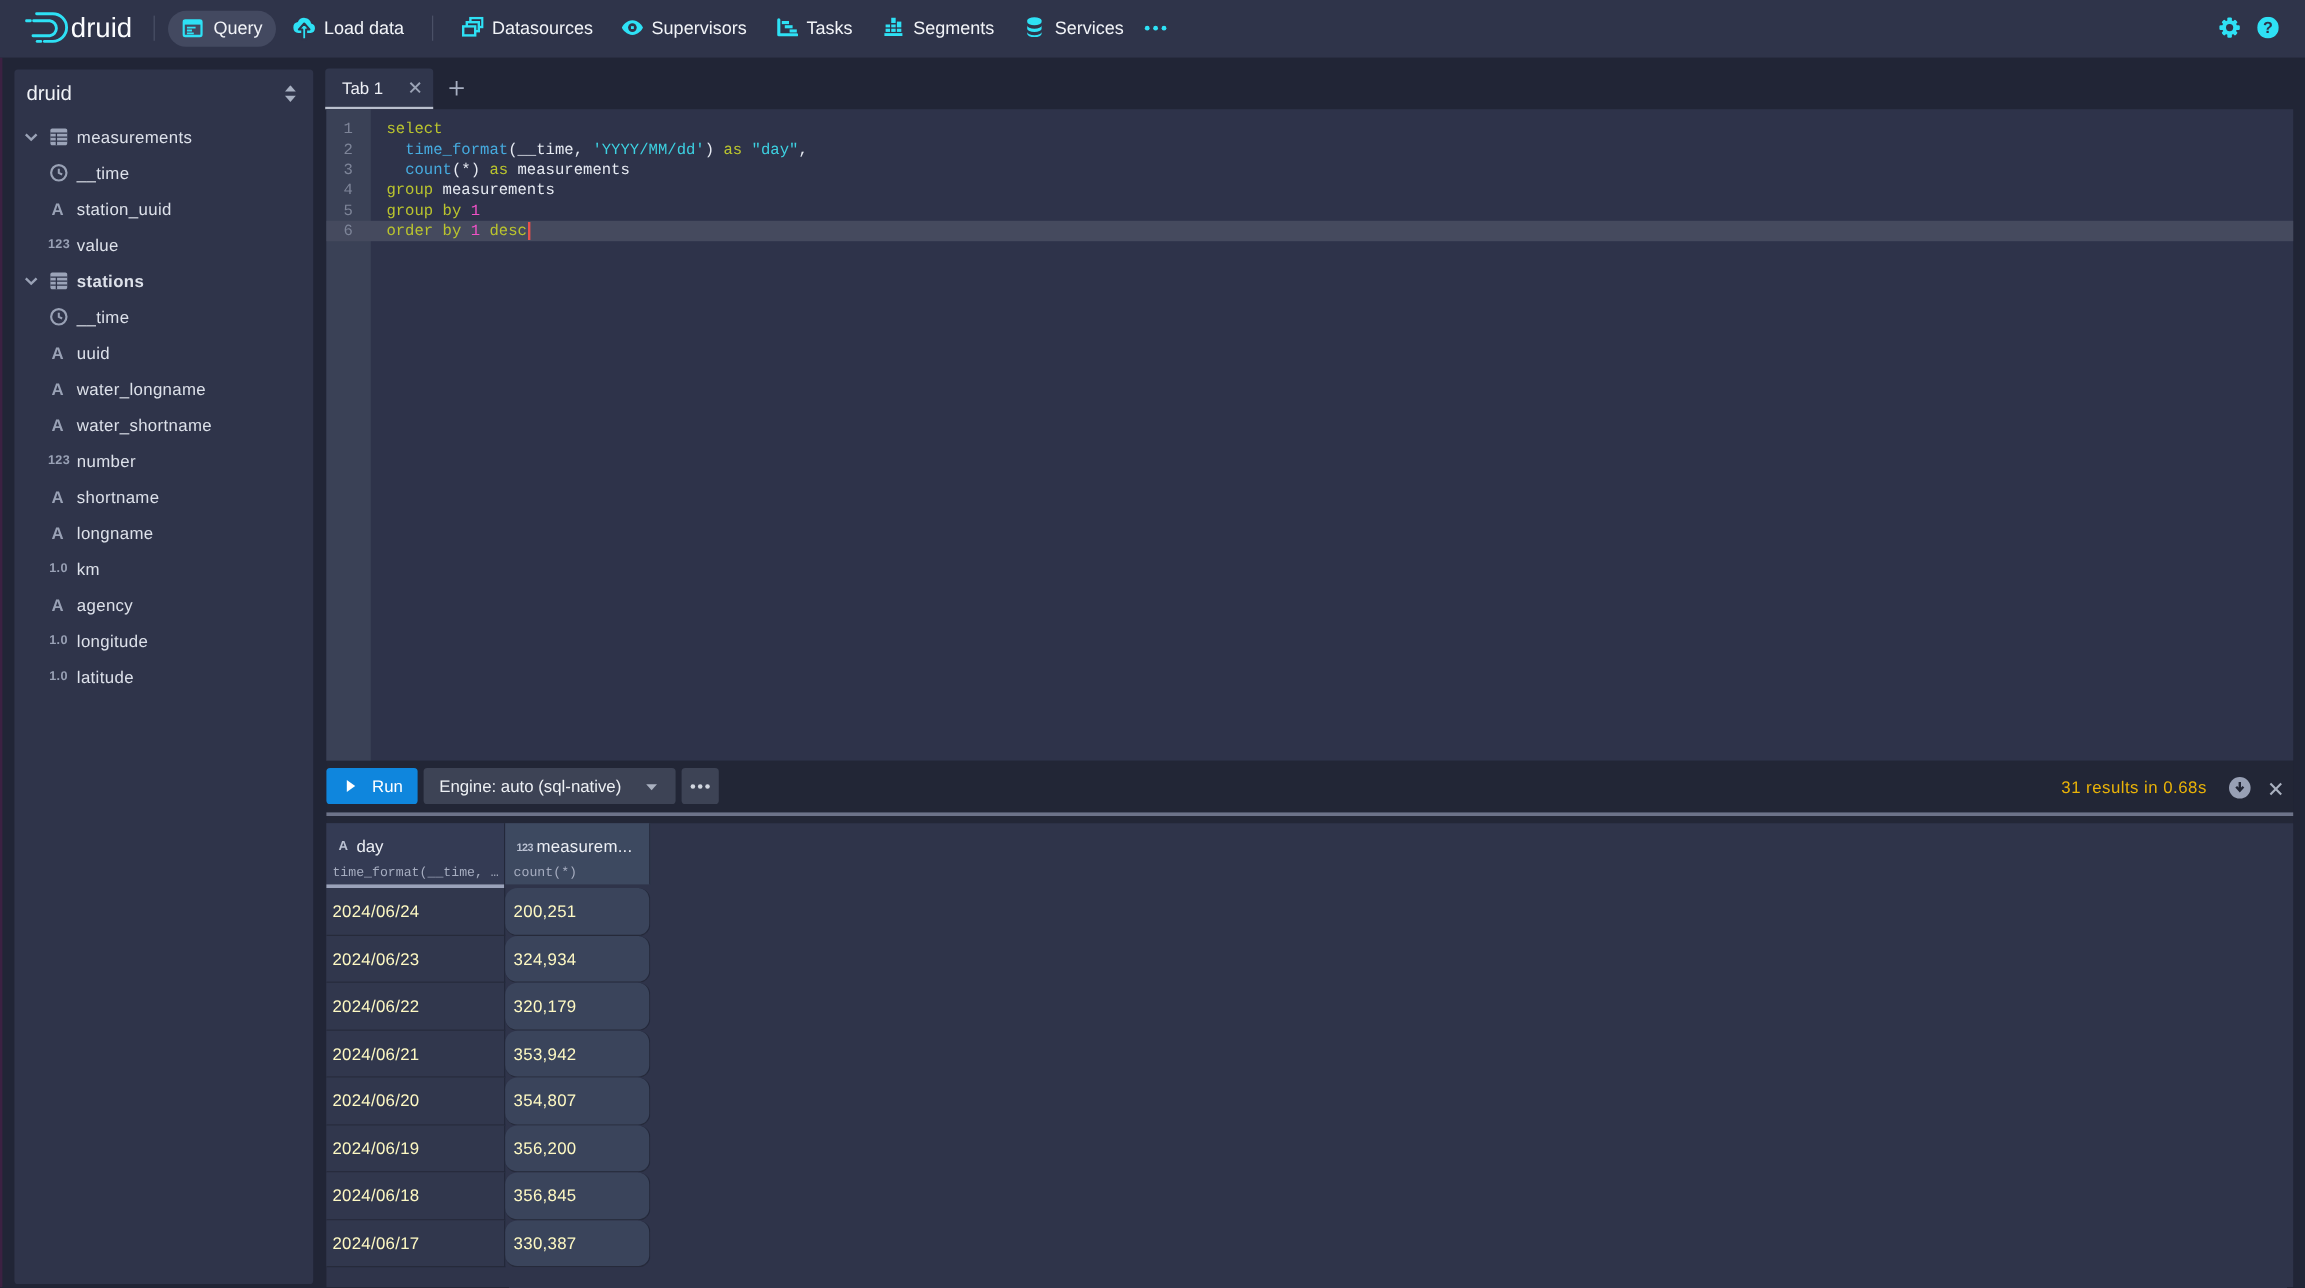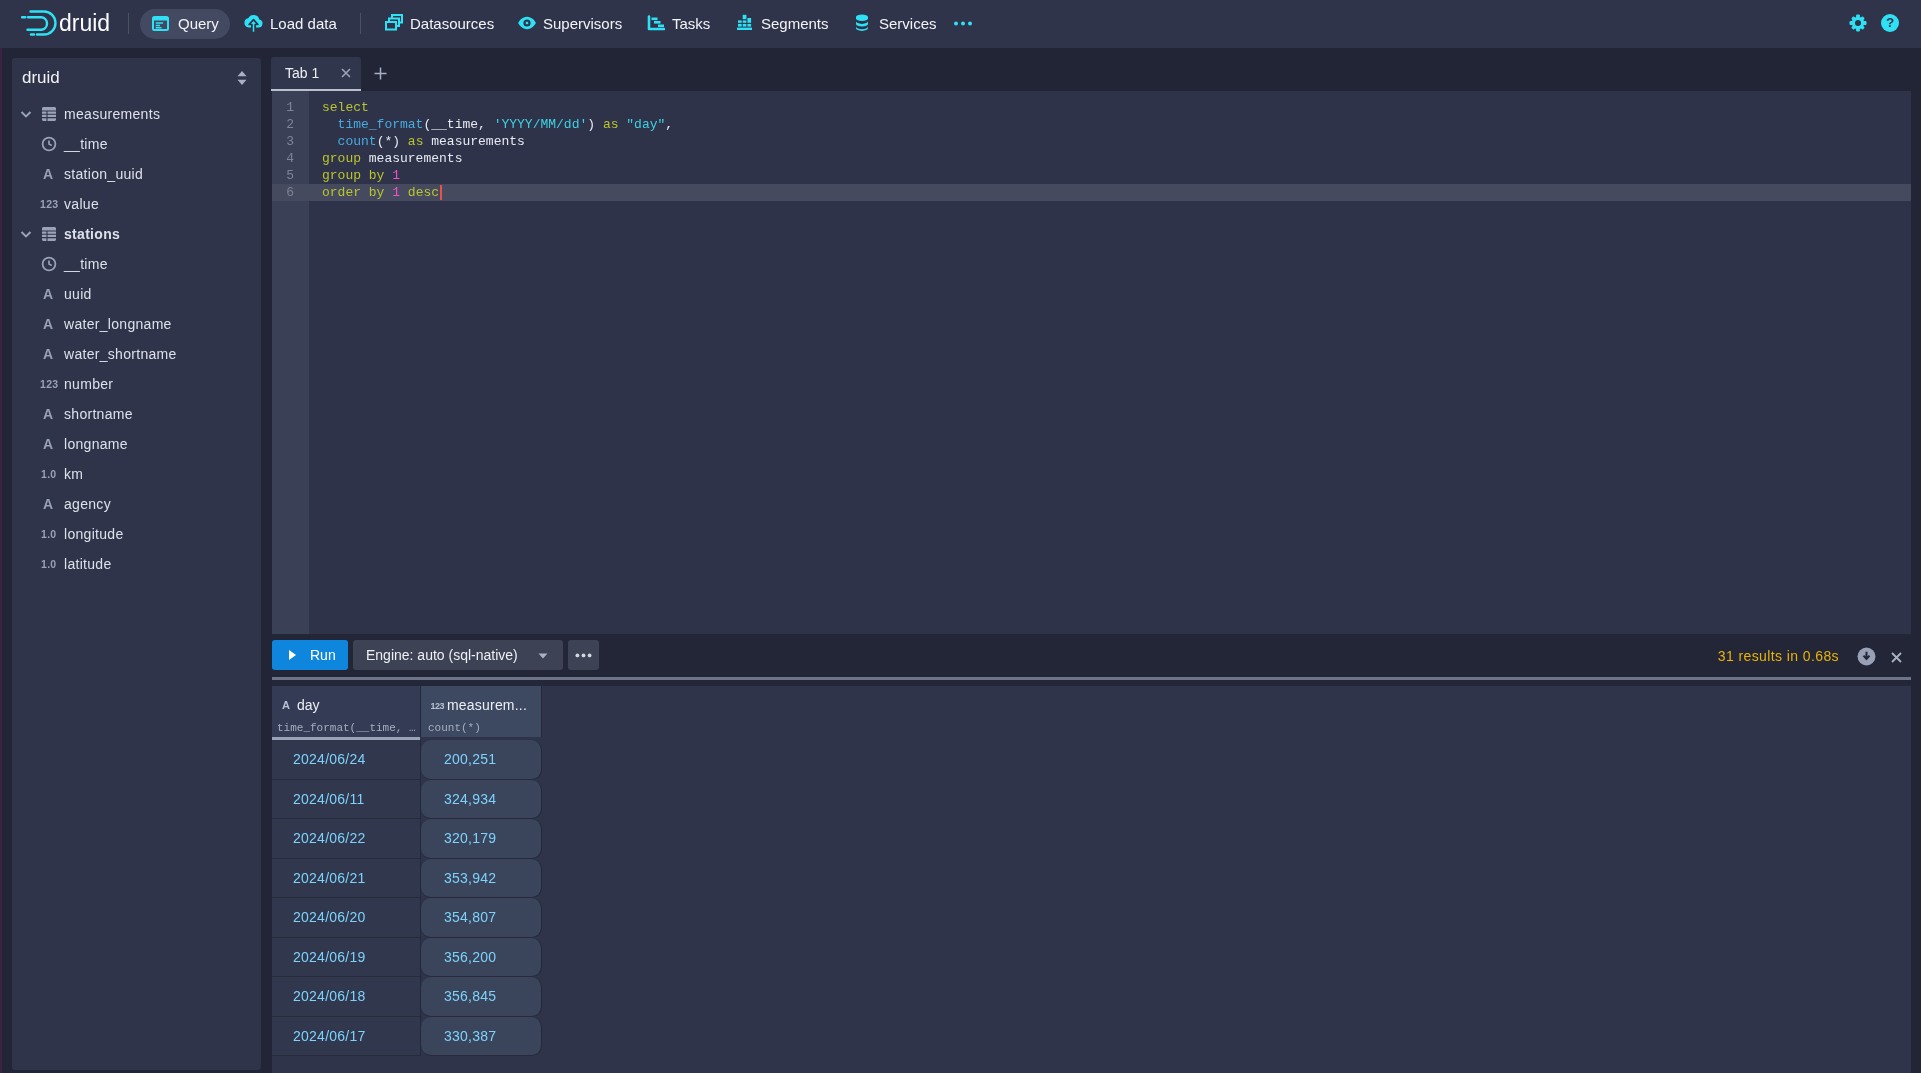--- a/index.html
+++ b/index.html
@@ -34,21 +34,21 @@
   .engbtn{position:absolute;left:81px;top:6px;width:210px;height:30px;background:#3d4355;border-radius:3px;}
   .morebtn{position:absolute;left:296px;top:6px;width:31px;height:30px;background:#3d4355;border-radius:3px;}
   .divider{left:272px;top:677px;width:1639px;height:3px;background:#6d7389;}
   
   .res{left:272px;top:686px;width:1639px;height:387px;background:#2f344a;}
   .hc1{position:absolute;left:0;top:0px;width:149px;height:51px;background:#343b54;border-right:1px solid #23283a;}
   .hc2{position:absolute;left:149px;top:0px;width:121px;height:51px;background:#3d4960;border-right:1px solid #23283a;}
   .hu1{position:absolute;left:0;top:51px;width:148px;height:3px;background:#9aa2ba;}
   .cell1{position:absolute;left:0;width:149px;background:#31374d;border-bottom:1px solid #262a3a;border-right:1px solid #23283a;}
   .cell2{position:absolute;left:149px;width:121px;background:#3a445b;border-bottom:1px solid #262a3a;border-right:1px solid #23283a;border-radius:10px;}
-  .rowtxt{color:#7dd3fc;font-size:14px;letter-spacing:0.25px;position:absolute;top:50%;transform:translateY(-50%);left:5px;margin-left:16px;}
+  .rowtxt{color:#fef9c3;font-size:14px;letter-spacing:0.25px;position:absolute;top:50%;transform:translateY(-50%);left:5px;}
   .foot{position:absolute;left:0;top:354px;width:1639px;height:33px;background:#2f344a;}
 </style>
 </head>
 <body>
 <div id="root">
 
   <div class="abs" style="left:0;top:48px;width:2px;height:1025px;background:#3c2142;"></div>
 
   <div class="abs nav"></div>
   <div class="abs" id="logo" style="left:21px;top:8px;width:36px;height:30px;">
@@ -313,21 +313,21 @@
     </div>
     <div class="hu1"></div>
     <div id="rows">
         <div class="cell1" style="top:54px;height:39.5px;">
           <span class="rowtxt">2024/06/24</span>
         </div>
   <div class="cell2" style="top:54px;height:39.5px;">
           <span class="rowtxt" style="left:7px;">200,251</span>
         </div>
         <div class="cell1" style="top:93.5px;height:39.5px;">
-          <span class="rowtxt">2024/06/11</span>
+          <span class="rowtxt">2024/06/23</span>
         </div>
   <div class="cell2" style="top:93.5px;height:39.5px;">
           <span class="rowtxt" style="left:7px;">324,934</span>
         </div>
         <div class="cell1" style="top:133px;height:39.5px;">
           <span class="rowtxt">2024/06/22</span>
         </div>
   <div class="cell2" style="top:133px;height:39.5px;">
           <span class="rowtxt" style="left:7px;">320,179</span>
         </div>

